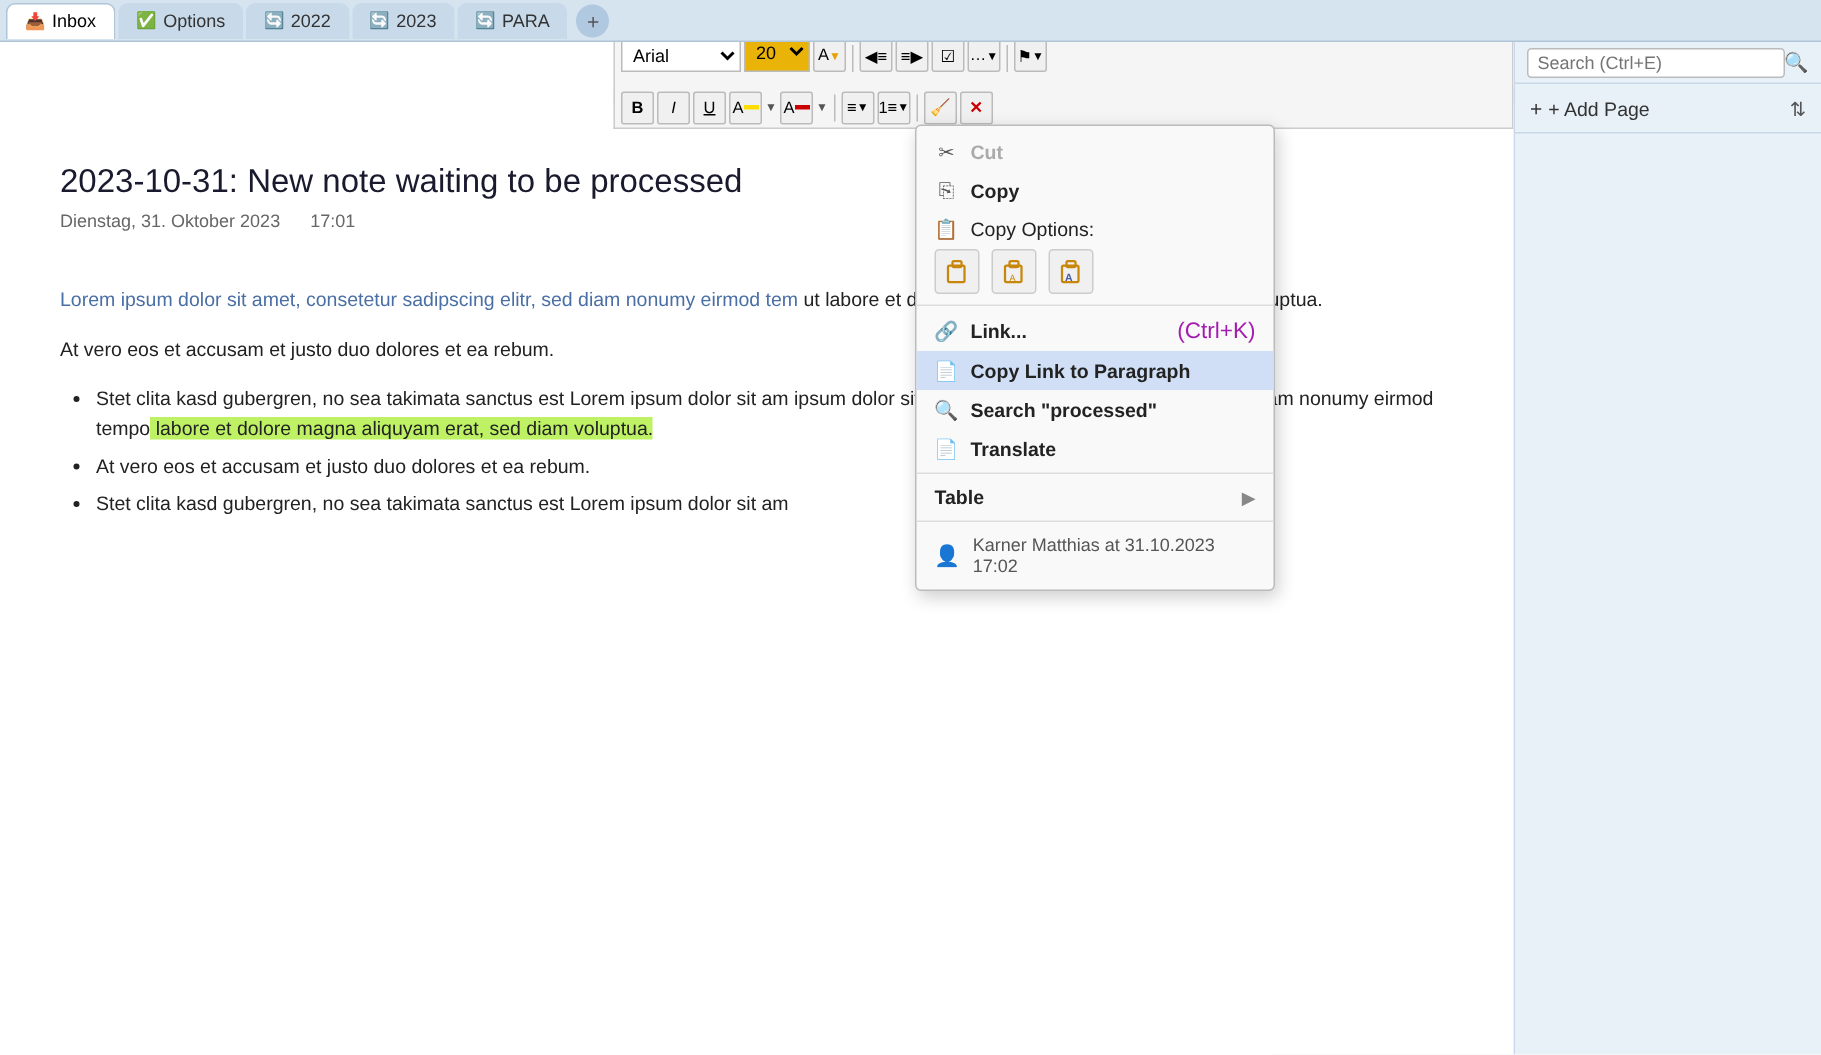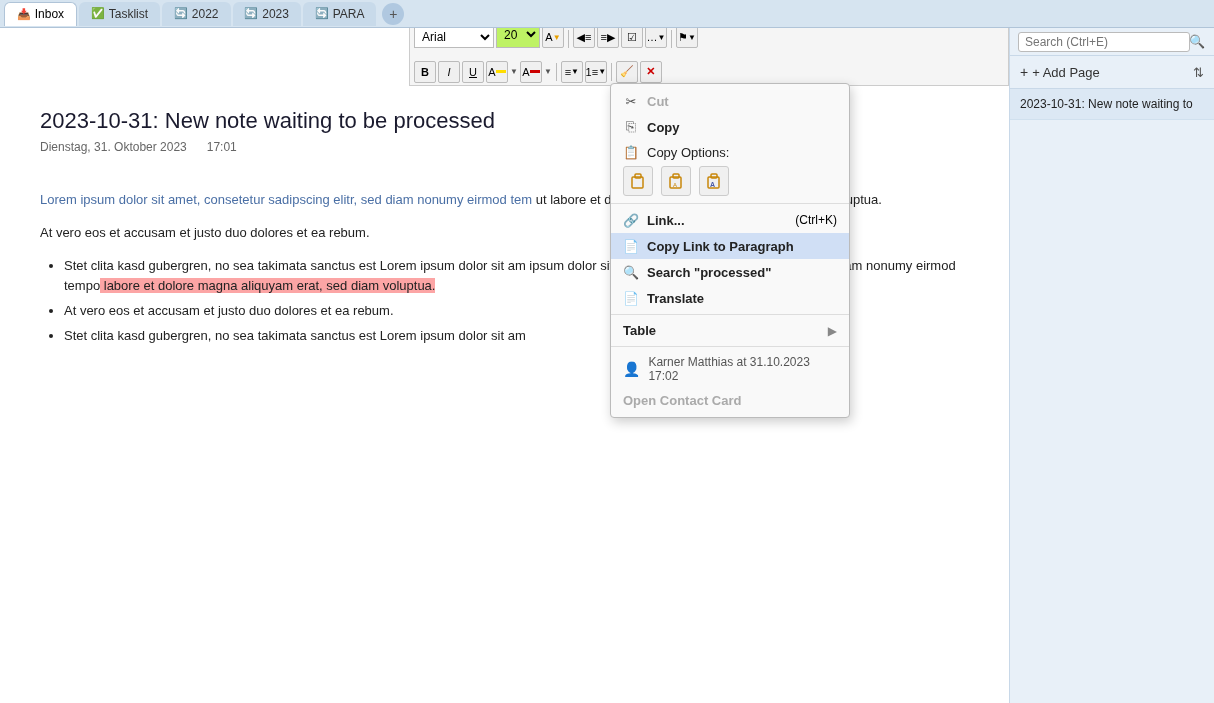--- a/index.html
+++ b/index.html
@@ -87,21 +87,21 @@
       font-size: 12px;
       border: 1px solid #bbb;
       background: white;
       padding: 1px 3px;
       height: 22px;
     }
     .toolbar-size-select {
       width: 44px;
       font-size: 12px;
       border: 1px solid #bbb;
-      background: #bef264;
+      background: #eab308;
       padding: 1px 3px;
       height: 27px;
     }
     .toolbar-btn {
       width: 22px;
       height: 22px;
       border: 1px solid #bbb;
       background: #f0f0f0;
       cursor: pointer;
       display: flex;
@@ -155,21 +155,21 @@
       font-size: 13px;
       color: #222;
       line-height: 1.6;
     }
     .note-body p { margin-bottom: 12px; }
     .note-body ul {
       padding-left: 24px;
       margin-bottom: 12px;
     }
     .note-body li { margin-bottom: 4px; }
-    .highlighted { background: #fca5a5; }
+    .highlighted { background: #bef264; }
 
     
     .expand-btn {
       position: absolute;
       top: 68px;
       right: 220px;
       width: 24px;
       height: 24px;
       border: 1px solid #ccc;
       background: #f0f0f0;
@@ -210,21 +210,21 @@
       width: 16px;
       height: 16px;
       display: flex;
       align-items: center;
       justify-content: center;
       font-size: 13px;
       color: #555;
       flex-shrink: 0;
     }
     .ctx-label { flex: 1; font-weight: bold; }
-    .ctx-shortcut { color: #000000; font-size: 12px; }
+    .ctx-shortcut { color: #a21caf; font-size: 15px; }
     .ctx-arrow { color: #888; font-size: 12px; margin-left: auto; }
     .ctx-divider {
       height: 1px;
       background: #ddd;
       margin: 3px 0;
     }
     .ctx-paste-row {
       display: flex;
       align-items: center;
       padding: 4px 12px;
@@ -319,21 +319,21 @@
 </head>
 <body>
 
 <div class="tab-bar">
   <div class="tab active">
     <span class="tab-icon">📥</span>
     <span>Inbox</span>
   </div>
   <div class="tab inactive">
     <span class="tab-icon">✅</span>
-    <span>Tasklist</span>
+    <span>Options</span>
   </div>
   <div class="tab inactive">
     <span class="tab-icon">🔄</span>
     <span>2022</span>
   </div>
   <div class="tab inactive">
     <span class="tab-icon">🔄</span>
     <span>2023</span>
   </div>
   <div class="tab inactive">
@@ -465,40 +465,34 @@
         <span class="ctx-label">Table</span>
         <span class="ctx-arrow">▶</span>
       </div>
       <div class="ctx-divider"></div>
 
       <div class="ctx-user-row">
         <span style="font-size:14px; color:#666;">👤</span>
         <span>Karner Matthias at 31.10.2023 17:02</span>
       </div>
 
-      <div class="ctx-item disabled">
-        <span class="ctx-label">Open Contact Card</span>
-      </div>
     </div>
 
   </div>
 
   <div class="right-sidebar">
 
     <div style="display:flex; align-items:center; padding:4px 8px; border-bottom:1px solid #c8d8e8; background:#e8f0f8; height:28px;">
       <input type="text" class="search-input" style="flex: 1 1 0%;" placeholder="Search (Ctrl+E)">
       <button class="search-btn">🔍</button>
     </div>
 
     <div class="sidebar-header">
       <button class="sidebar-add-btn">
         <span style="font-size:14px;">+</span>
         <span>+ Add Page</span>
       </button>
       <button class="sidebar-sort-btn">⇅</button>
     </div>
 
-    <div class="sidebar-note-item">
-      <span>2023-10-31: New note waiting to</span>
-    </div>
   </div>
 
 </div>
 
 </body></html>

